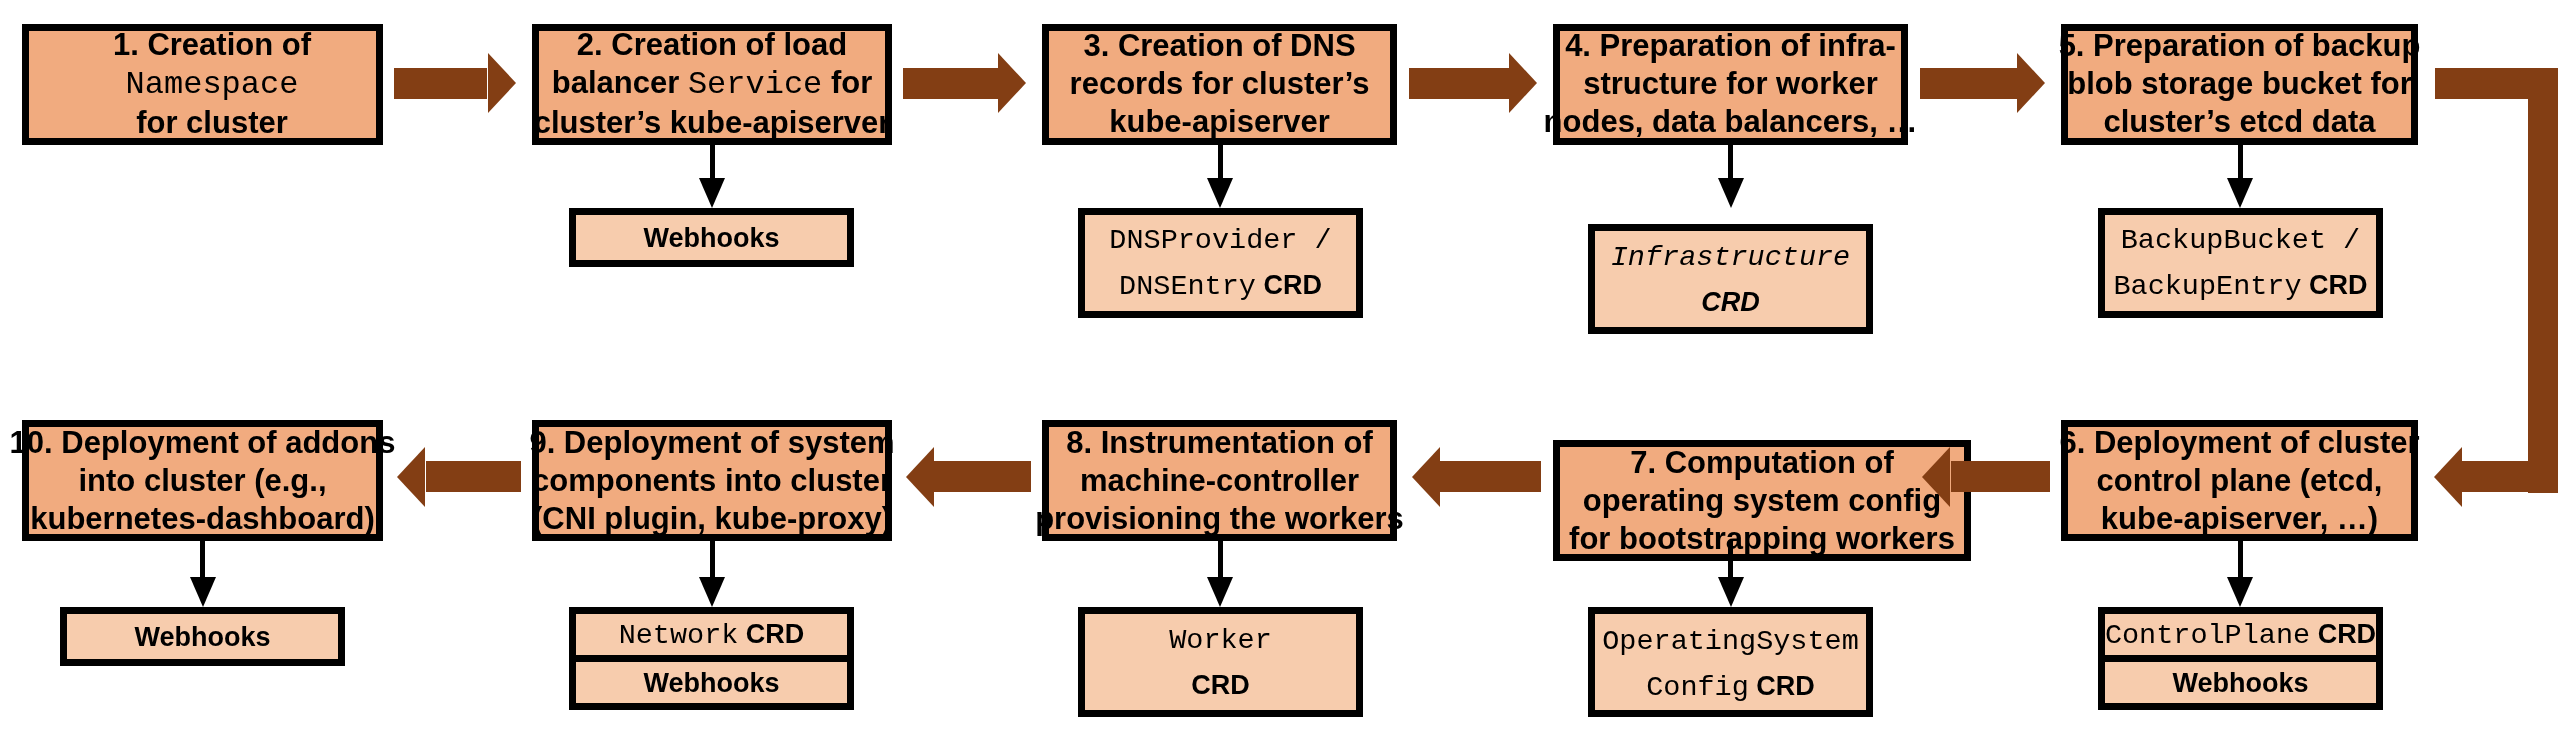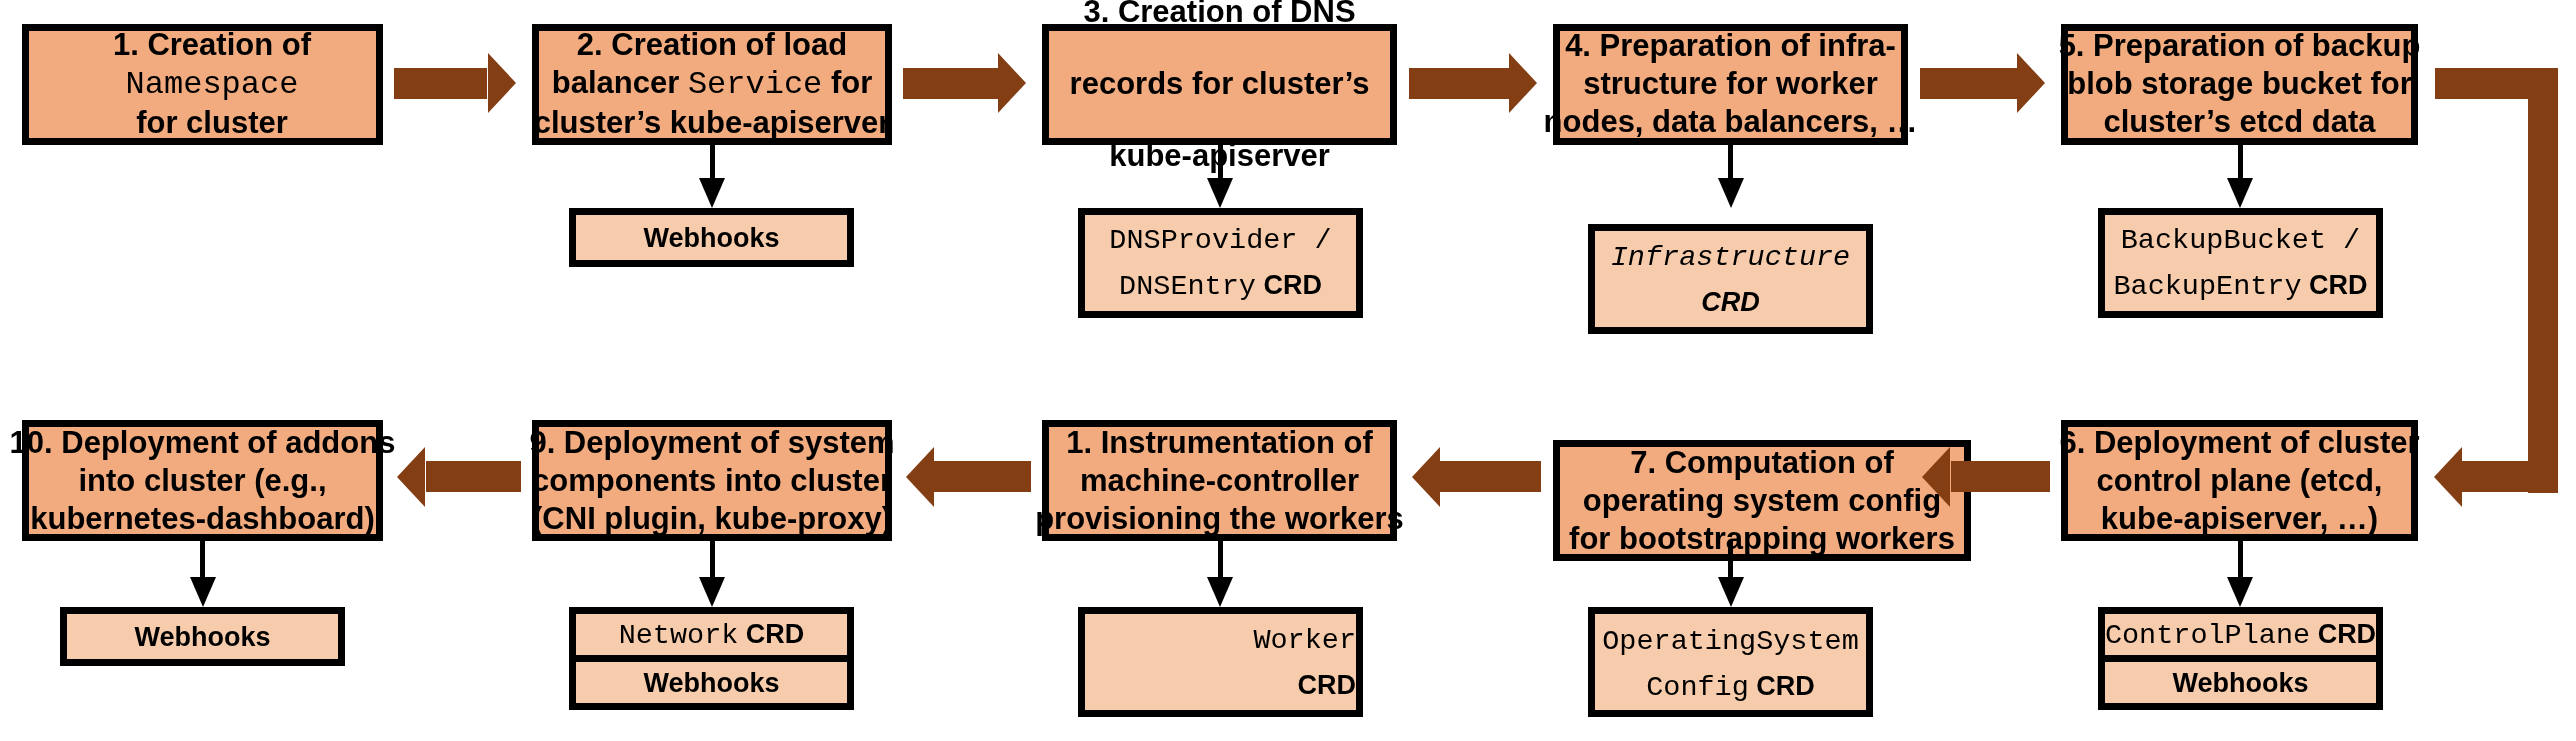--- a/index.html
+++ b/index.html
@@ -57,21 +57,21 @@
     <div class="box main" style="left: 532px; top: 23.5px; width: 360px; height: 121px;">
       <div class="line"><span class="seg">2. Creation of load</span></div>
       <div class="line"><span class="seg">balancer </span><span class="seg mono">Service</span><span class="seg"> for</span></div>
       <div class="line"><span class="seg">cluster’s kube-apiserver</span></div>
     </div>
     <div class="stem" style="left: 710px; top: 145px; height: 36px;"></div>
     <div class="tri down" style="left: 699px; top: 178px;"></div>
     <div class="box sub" style="left: 569px; top: 208px; width: 285px; height: 59px;">
       <div class="line"><span class="seg">Webhooks</span></div>
     </div>
-    <div class="box main" style="left: 1042px; top: 23.5px; width: 355px; height: 121px; gap: 34px;">
+    <div class="box main" style="left: 1042px; top: 23.5px; width: 355px; height: 121px;">
       <div class="line"><span class="seg">3. Creation of DNS</span></div>
       <div class="line"><span class="seg">records for cluster’s</span></div>
       <div class="line"><span class="seg">kube-apiserver</span></div>
     </div>
     <div class="stem" style="left: 1218px; top: 145px; height: 36px;"></div>
     <div class="tri down" style="left: 1207px; top: 178px;"></div>
     <div class="box sub" style="left: 1078px; top: 208px; width: 285px; height: 110px;">
       <div class="line"><span class="seg mono">DNSProvider /</span></div>
       <div class="line"><span class="seg mono">DNSEntry</span><span class="seg"> CRD</span></div>
     </div>
@@ -115,27 +115,27 @@
       <div class="line"><span class="seg">operating system config</span></div>
       <div class="line"><span class="seg">for bootstrapping workers</span></div>
     </div>
     <div class="stem" style="left: 1728px; top: 541px; height: 39px;"></div>
     <div class="tri down" style="left: 1718px; top: 577px;"></div>
     <div class="box sub" style="left: 1588px; top: 607px; width: 285px; height: 110px; justify-content: flex-end;">
       <div class="line"><span class="seg mono">OperatingSystem</span></div>
       <div class="line"><span class="seg mono">Config</span><span class="seg"> CRD</span></div>
     </div>
     <div class="box main" style="left: 1042px; top: 420px; width: 355px; height: 121px;">
-      <div class="line"><span class="seg">1. Instrumentation of</span></div>
+      <div class="line"><span class="seg">8. Instrumentation of</span></div>
       <div class="line"><span class="seg">machine-controller</span></div>
       <div class="line"><span class="seg">provisioning the workers</span></div>
     </div>
     <div class="stem" style="left: 1218px; top: 541px; height: 39px;"></div>
     <div class="tri down" style="left: 1207px; top: 577px;"></div>
-    <div class="box sub" style="left: 1078px; top: 607px; width: 285px; height: 110px; align-items: flex-end;">
+    <div class="box sub" style="left: 1078px; top: 607px; width: 285px; height: 110px;">
       <div class="line"><span class="seg mono">Worker</span></div>
       <div class="line"><span class="seg">CRD</span></div>
     </div>
     <div class="box main" style="left: 532px; top: 420px; width: 360px; height: 121px;">
       <div class="line"><span class="seg">9. Deployment of system</span></div>
       <div class="line"><span class="seg">components into cluster</span></div>
       <div class="line"><span class="seg">(CNI plugin, kube-proxy)</span></div>
     </div>
     <div class="stem" style="left: 710px; top: 541px; height: 39px;"></div>
     <div class="tri down" style="left: 699px; top: 577px;"></div>

